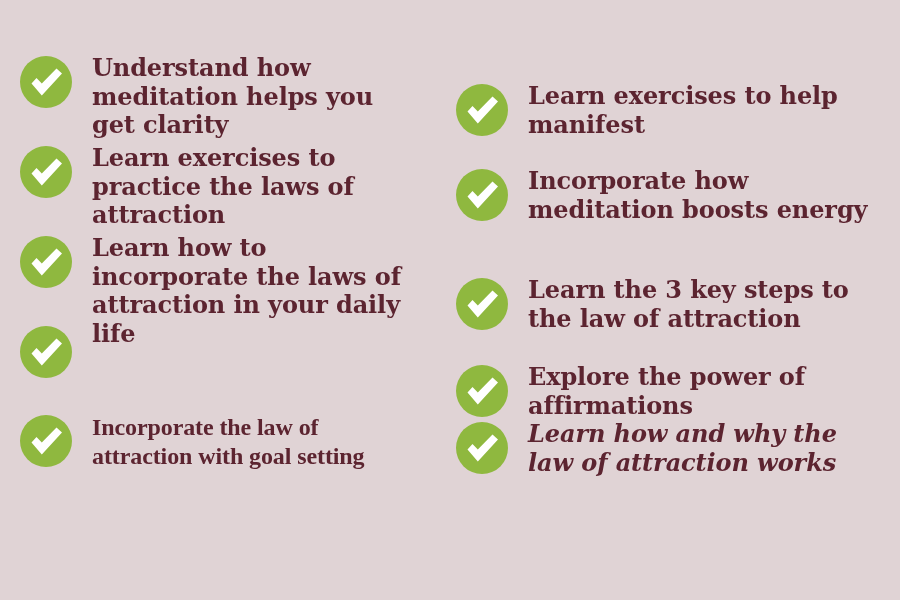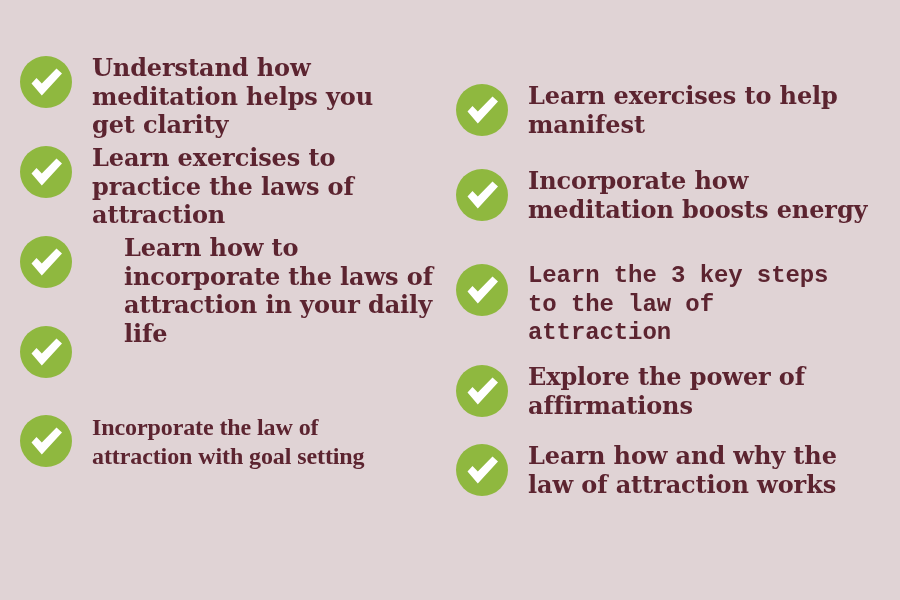--- a/index.html
+++ b/index.html
@@ -78,21 +78,21 @@
         <p class="benefit-text">Understand how meditation helps you get clarity</p>
       </div>
       <div class="benefit-item" style="top: 144px;">
         <span class="check-badge">
           <svg viewBox="0 0 52 52" aria-hidden="true">
             <polygon fill="#ffffff" points="11.5,27.5 16.5,22 21.8,27.5 36.5,12.5 42,17.5 21.8,39.5"></polygon>
           </svg>
         </span>
         <p class="benefit-text">Learn exercises to practice the laws of attraction</p>
       </div>
-      <div class="benefit-item" style="top: 234px; gap: 32px;">
+      <div class="benefit-item" style="top: 234px;">
         <span class="check-badge">
           <svg viewBox="0 0 52 52" aria-hidden="true">
             <polygon fill="#ffffff" points="11.5,27.5 16.5,22 21.8,27.5 36.5,12.5 42,17.5 21.8,39.5"></polygon>
           </svg>
         </span>
         <p class="benefit-text">Learn how to incorporate the laws of attraction in your daily life</p>
       </div>
       <div class="benefit-item" style="top: 324px;">
         <span class="check-badge">
           <svg viewBox="0 0 52 52" aria-hidden="true">
@@ -119,37 +119,37 @@
         <p class="benefit-text">Learn exercises to help manifest</p>
       </div>
       <div class="benefit-item" style="top: 139px;">
         <span class="check-badge">
           <svg viewBox="0 0 52 52" aria-hidden="true">
             <polygon fill="#ffffff" points="11.5,27.5 16.5,22 21.8,27.5 36.5,12.5 42,17.5 21.8,39.5"></polygon>
           </svg>
         </span>
         <p class="benefit-text">Incorporate how meditation boosts energy</p>
       </div>
-      <div class="benefit-item" style="top: 234px; font-family: Liberation Mono, monospace;">
+      <div class="benefit-item" style="top: 248px;">
         <span class="check-badge">
           <svg viewBox="0 0 52 52" aria-hidden="true">
             <polygon fill="#ffffff" points="11.5,27.5 16.5,22 21.8,27.5 36.5,12.5 42,17.5 21.8,39.5"></polygon>
           </svg>
         </span>
         <p class="benefit-text">Learn the 3 key steps to the law of attraction</p>
       </div>
       <div class="benefit-item" style="top: 335px;">
         <span class="check-badge">
           <svg viewBox="0 0 52 52" aria-hidden="true">
             <polygon fill="#ffffff" points="11.5,27.5 16.5,22 21.8,27.5 36.5,12.5 42,17.5 21.8,39.5"></polygon>
           </svg>
         </span>
         <p class="benefit-text">Explore the power of affirmations</p>
       </div>
-      <div class="benefit-item" style="top: 414px;">
+      <div class="benefit-item" style="top: 392px; font-style: italic;">
         <span class="check-badge">
           <svg viewBox="0 0 52 52" aria-hidden="true">
             <polygon fill="#ffffff" points="11.5,27.5 16.5,22 21.8,27.5 36.5,12.5 42,17.5 21.8,39.5"></polygon>
           </svg>
         </span>
         <p class="benefit-text">Learn how and why the law of attraction works</p>
       </div>
     </div>
 
 </div>

